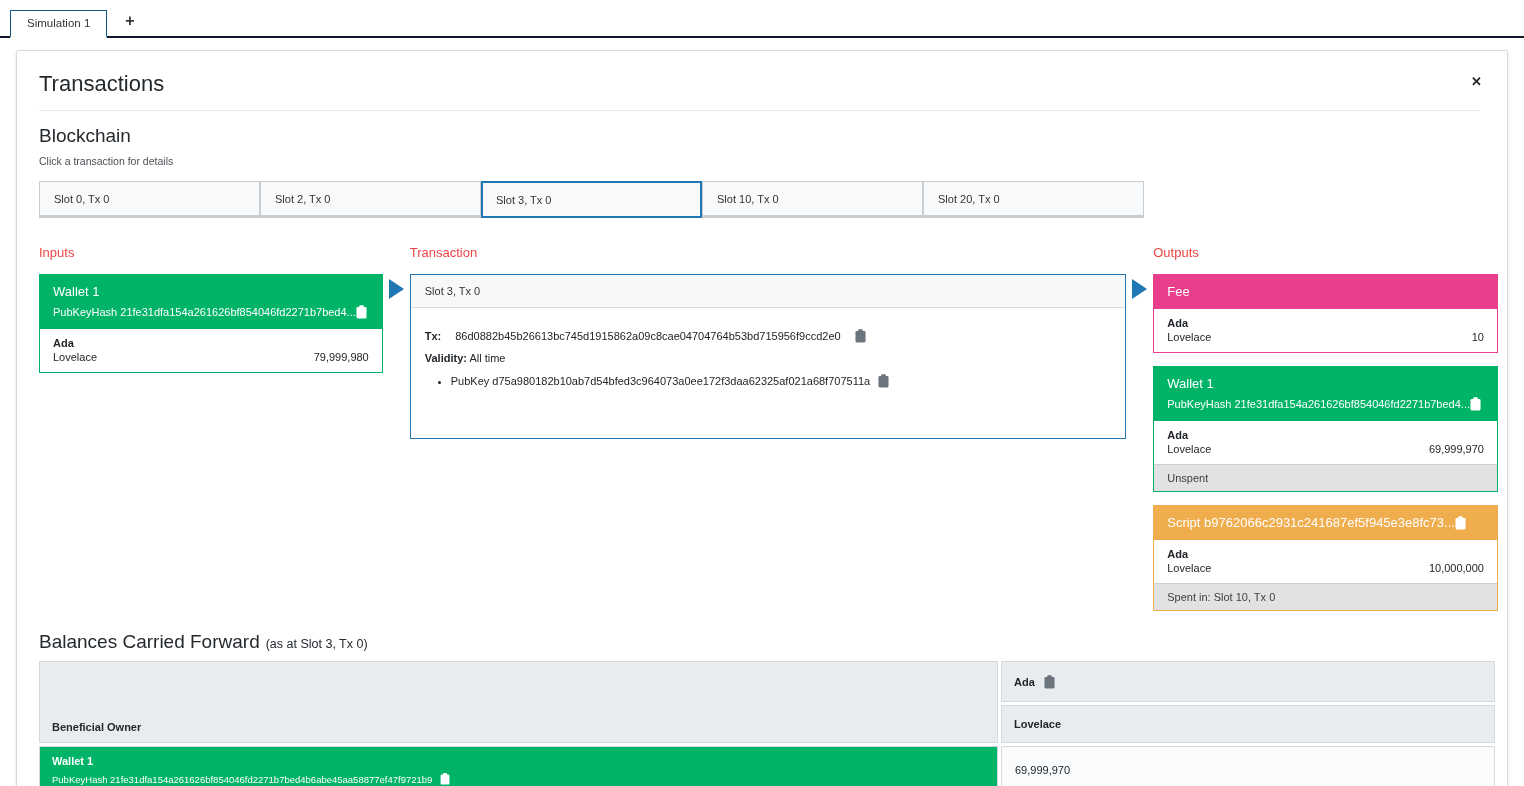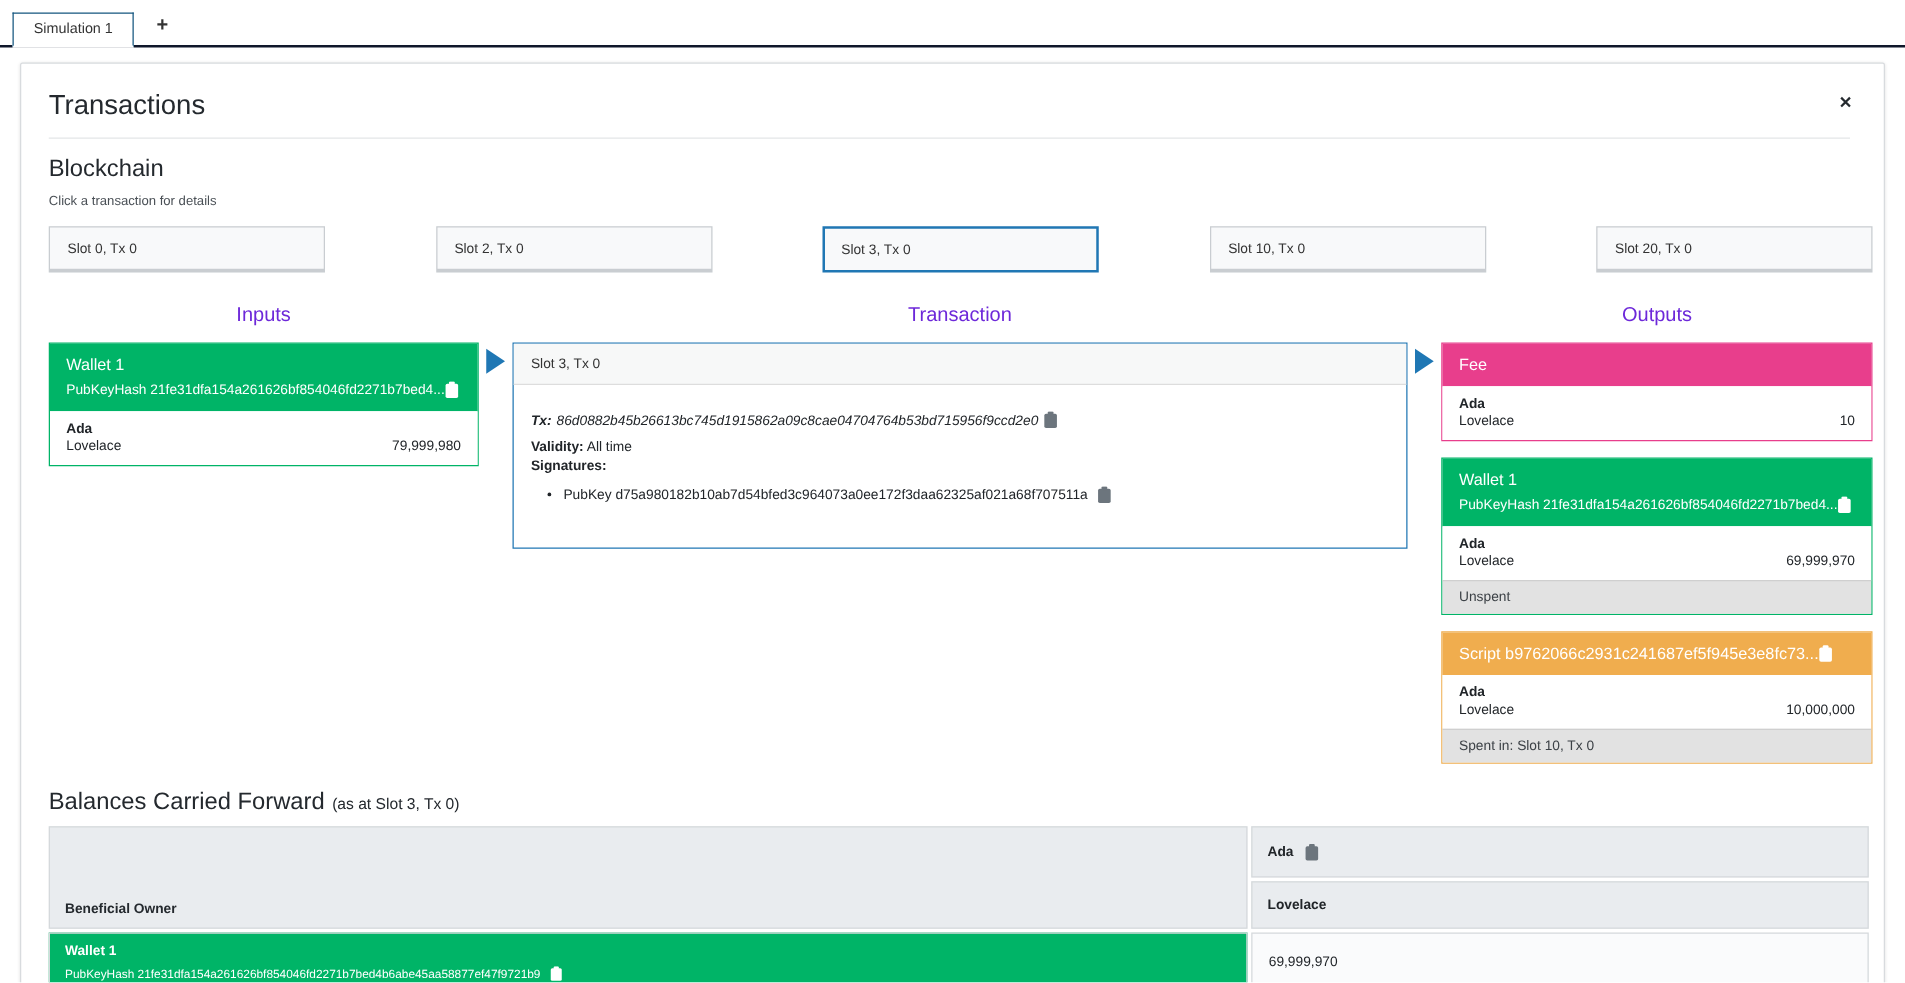--- a/index.html
+++ b/index.html
@@ -18,28 +18,28 @@
            background: #fff; border: 1px solid #d8dbde; border-radius: 2px;
            box-shadow: 0 1px 3px rgba(0,0,0,.12); padding: 20px 27px 0 22px; }
   .panel-head { position: relative; }
   .panel-title { font-size: 22px; font-weight: 400; color: #24292e; }
   .close-btn { position: absolute; right: -2px; top: 4px; font-size: 13px; font-weight: 700; color: #24292e; cursor: pointer; line-height: 1; }
   .head-divider { border: none; border-top: 1px solid #e4e6e8; margin: 13px 0 0 0; }
 
   
   .section-h2 { font-size: 19px; font-weight: 400; color: #24292e; margin-top: 14px; }
   .hint { font-size: 10.5px; color: #4a5056; margin-top: 8px; }
-  .slot-row { display: flex; justify-content: space-between; margin-top: 14px; width: 1459px; }
+  .slot-row { display: flex; margin-top: 14px; width: 1459px; }
   .slot-btn { width: 221px; height: 37px; background: #f8f9fa; border: 1px solid #c9cdd1; border-bottom-width: 3px;
               font-size: 11px; color: #333; display: flex; align-items: center; padding-left: 14px; cursor: pointer; }
   .slot-btn.selected { border: 2px solid #2077b4; padding-left: 13px; }
 
   
   .cols { display: flex; margin-top: 21px; width: 1459px; align-items: flex-start; }
-  .col-h3 { font-size: 16px; font-weight: 400; color: #6d28d9; line-height: 28px; margin-bottom: 7px; text-align: center; }
+  .col-h3 { font-size: 13px; font-weight: 400; color: #ef4444; line-height: 28px; margin-bottom: 7px; }
   .col-inputs  { width: 344px; }
   .col-tx      { width: 717px; }
   .col-outputs { width: 345px; }
   .arrow-gap { width: 27px; position: relative; flex-shrink: 0; }
   .tri { position: absolute; top: 40px; left: 6px; width: 0; height: 0;
          border-top: 10px solid transparent; border-bottom: 10px solid transparent; border-left: 15px solid #1f77b4; }
 
   
   .card { border: 1px solid transparent; background: #fff; font-size: 11px; }
   .card + .card { margin-top: 13px; }
@@ -59,21 +59,21 @@
   .card.orange { border-color: #f0ad4e; }
   .card.orange .card-head { background: #f0ad4e; }
 
   .clip { fill: currentColor; flex-shrink: 0; cursor: pointer; }
   .clip.gray { color: #6c757d; }
 
   
   .tx-panel { border: 1px solid #2077b4; height: 165px; background: #fff; }
   .tx-head { background: #f7f8f8; border-bottom: 1px solid #ddd; padding: 10px 14px; font-size: 11px; color: #333; }
   .tx-body { padding: 21px 14px 12px 14px; font-size: 11px; }
-  .tx-line { display: flex; align-items: flex-end; gap: 4px; font-style: italic; }
+  .tx-line { display: flex; align-items: center; gap: 14px; }
   .b { font-weight: 700; }
   .tx-validity { margin-top: 9px; }
   .tx-sigs-label { margin-top: 3px; font-weight: 700; }
   .sig-list { margin: 10px 0 0 26px; }
   .sig-list li { margin: 0; font-size: 11px; }
   .sig-item { display: inline-flex; align-items: center; gap: 8px; }
 
   
   .bal-head { margin-top: 20px; display: flex; align-items: baseline; gap: 6px; }
   .bal-title { font-size: 19px; font-weight: 400; color: #24292e; }
@@ -157,21 +157,20 @@
               <span>86d0882b45b26613bc745d1915862a09c8cae04704764b53bd715956f9ccd2e0</span>
               <svg class="clip gray" viewBox="0 0 12 15" width="11" height="14">
                   <rect x="0.5" y="2" width="11" height="12.5" rx="1.5"></rect>
                   <rect x="3.5" y="0" width="5" height="3.5" rx="1"></rect>
                 </svg>
             </div>
             <div class="tx-validity">
               <span class="b">Validity:</span>
               <span>All time</span>
             </div>
-            <div class="tx-sigs-label">Signatures:</div>
             <ul class="sig-list">
               <li>
                 <span class="sig-item">
                   <span>PubKey d75a980182b10ab7d54bfed3c964073a0ee172f3daa62325af021a68f707511a</span>
                   <svg class="clip gray" viewBox="0 0 12 15" width="11" height="14">
                       <rect x="0.5" y="2" width="11" height="12.5" rx="1.5"></rect>
                       <rect x="3.5" y="0" width="5" height="3.5" rx="1"></rect>
                     </svg>
                 </span>
               </li>

